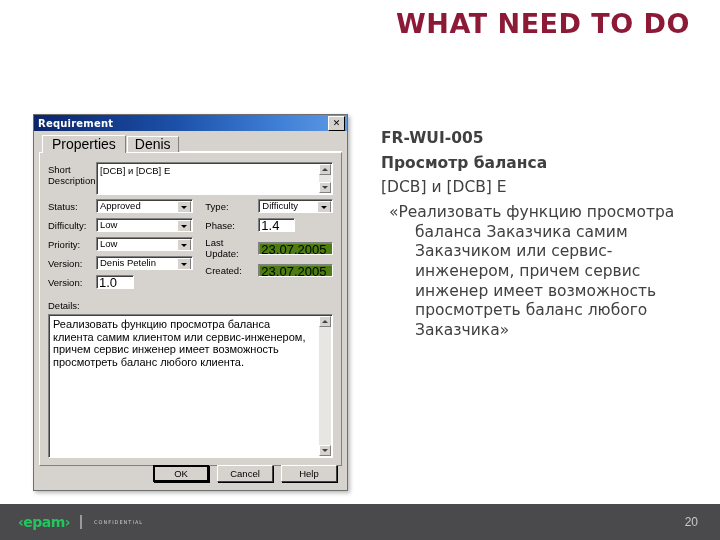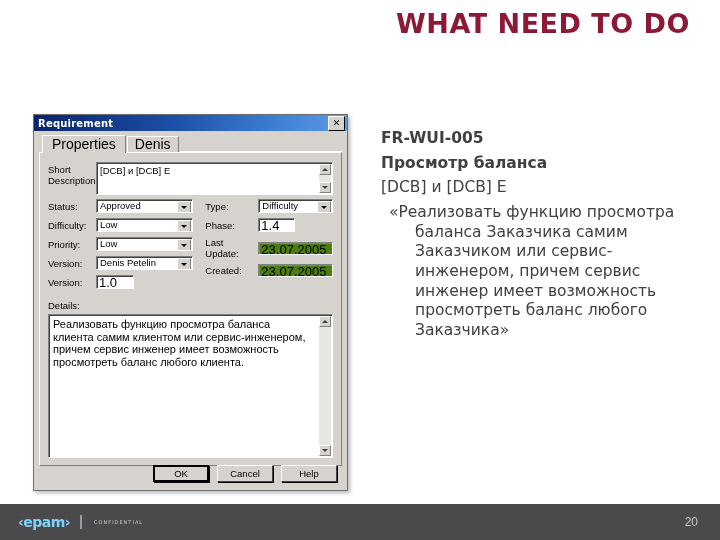--- a/index.html
+++ b/index.html
@@ -325,21 +325,21 @@
     left: 0;
     bottom: 0;
     width: 720px;
     height: 36px;
     background: #4a4a4c;
     display: flex;
     align-items: center;
   }
   .epam-logo {
     margin-left: 18px;
-    color: #7dd3fc;
+    color: #22c55e;
     font-size: 14px;
     font-weight: bold;
     font-family: "DejaVu Sans", sans-serif;
     letter-spacing: -0.5px;
   }
   .footer-divider {
     width: 2px;
     height: 14px;
     background: #9a9a9c;
     margin: 0 12px 0 10px;

